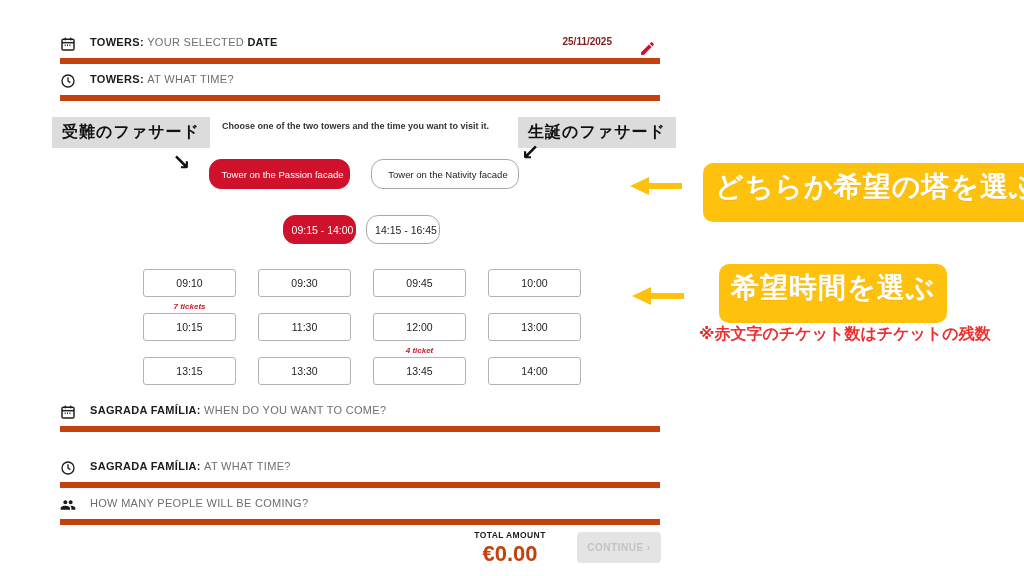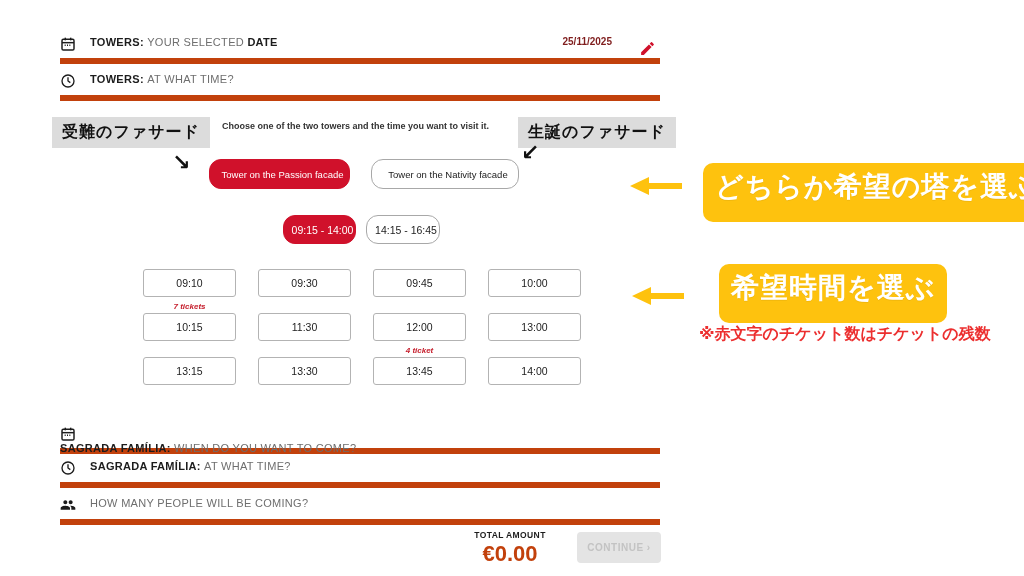--- a/index.html
+++ b/index.html
@@ -150,21 +150,21 @@
     <div class="slot">
         <span>13:45</span>
         <span class="slot-note"></span>
       </div>
     <div class="slot">
         <span>14:00</span>
         <span class="slot-note"></span>
       </div>
   </div>
 
-  <div class="acc-row" style="top:426px;flex-direction:column;">
+  <div class="acc-row" style="top:404px;">
     <span class="ric">
       <svg width="16" height="16" viewBox="0 0 24 24" fill="none" stroke="#1c1c1c" stroke-width="2.2">
         <rect x="3" y="5" width="18" height="16" rx="2"></rect>
           <line x1="3" y1="10" x2="21" y2="10"></line>
         <line x1="8" y1="2.5" x2="8" y2="6.5"></line>
           <line x1="16" y1="2.5" x2="16" y2="6.5"></line>
         <line x1="7" y1="14" x2="17" y2="14" stroke-dasharray="1.5 2"></line>
       </svg>
     </span>
     <span class="rt"><b>SAGRADA FAMÍLIA:</b>&nbsp;<span>WHEN DO YOU WANT TO COME?</span></span>

